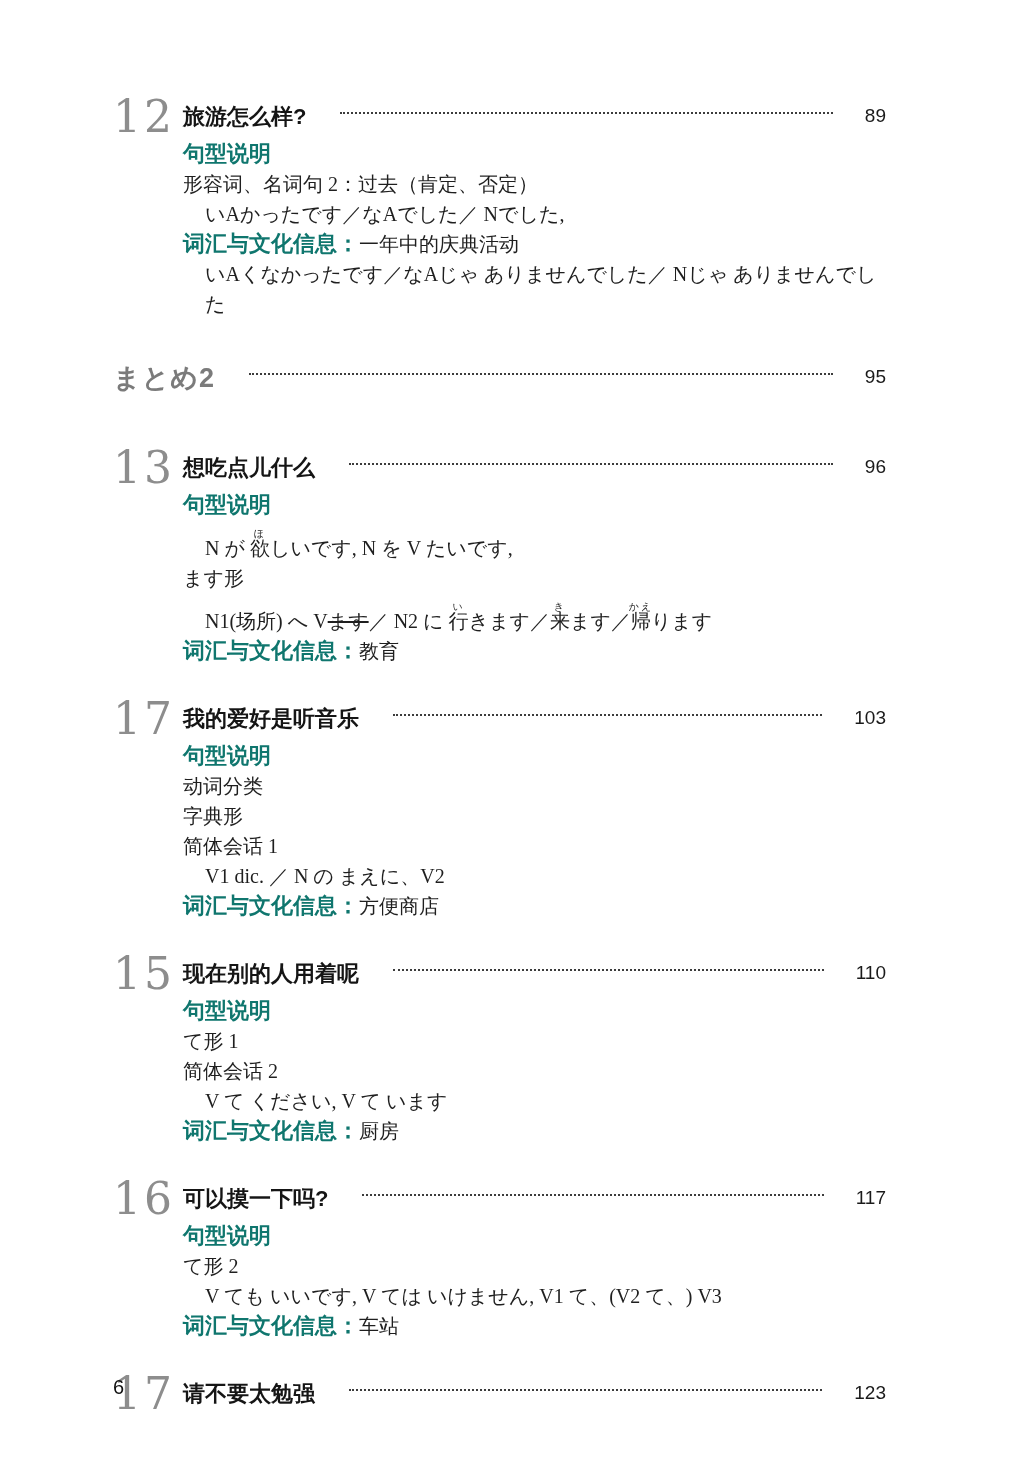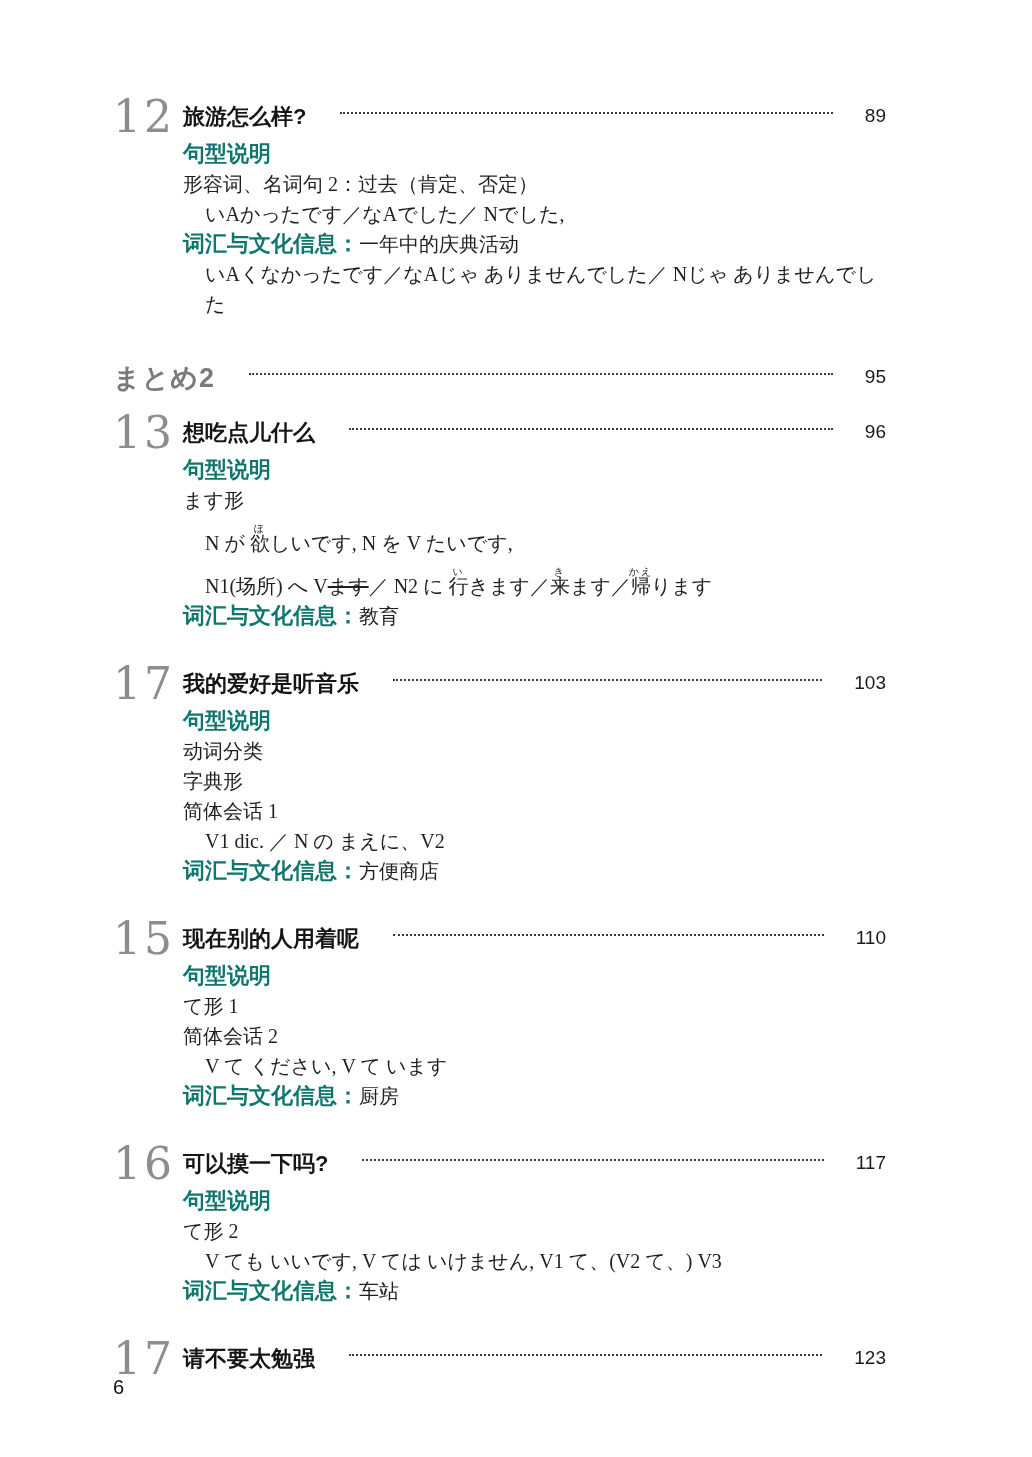--- a/index.html
+++ b/index.html
@@ -21,21 +21,21 @@
     font-family:"DejaVu Serif",serif;
     font-size:44px;line-height:34px;
     color:#8d8d8d;letter-spacing:3px;
   }
   .titlerow{flex:1;display:flex;align-items:center;min-height:34px;gap:20px;}
   .entry-title{
     font-family:"Liberation Sans","DejaVu Sans",sans-serif;
     font-weight:bold;font-size:22px;line-height:30px;
     color:#151515;white-space:nowrap;
   }
-  .summary{margin-top:42px;margin-bottom:21px;}
+  .summary{margin-top:42px;margin-bottom:56px;}
   .summary .entry-title{
     font-size:27px;line-height:32px;color:#7b7b7b;letter-spacing:1px;
   }
   .leader{
     flex:1;margin:0 12px 9px 14px;
     border-bottom:2px dotted #3c3c3c;
   }
   .entry-page{
     font-family:"Liberation Sans","DejaVu Sans",sans-serif;
     font-size:19px;line-height:26px;color:#1a1a1a;margin-bottom:2px;
@@ -95,22 +95,22 @@
         <div class="entry-head">
           <span class="entry-number">13</span>
           <div class="titlerow">
             <span class="entry-title">想吃点儿什么</span>
             <span class="leader"></span>
             <span class="entry-page">96</span>
           </div>
         </div>
         <div class="entry-lines">
           <div class="line"><span class="seg label">句型说明</span></div>
+          <div class="line indent has-ruby"><span class="seg">N が </span><ruby class="seg"><span>欲</span><rt>ほ</rt></ruby><span class="seg">しいです, N を V たいです,</span></div>
           <div class="line"><span class="seg">ます形</span></div>
-          <div class="line indent has-ruby"><span class="seg">N が </span><ruby class="seg"><span>欲</span><rt>ほ</rt></ruby><span class="seg">しいです, N を V たいです,</span></div>
           <div class="line indent has-ruby"><span class="seg">N1(场所) へ V</span><span class="seg strike">ます</span><span class="seg">／ N2 に </span><ruby class="seg"><span>行</span><rt>い</rt></ruby><span class="seg">きます／</span><ruby class="seg"><span>来</span><rt>き</rt></ruby><span class="seg">ます／</span><ruby class="seg"><span>帰</span><rt>かえ</rt></ruby><span class="seg">ります</span></div>
           <div class="line"><span class="seg label">词汇与文化信息：</span><span class="seg">教育</span></div>
         </div>
       </section>
       <section class="entry">
         <div class="entry-head">
           <span class="entry-number">17</span>
           <div class="titlerow">
             <span class="entry-title">我的爱好是听音乐</span>
             <span class="leader"></span>

